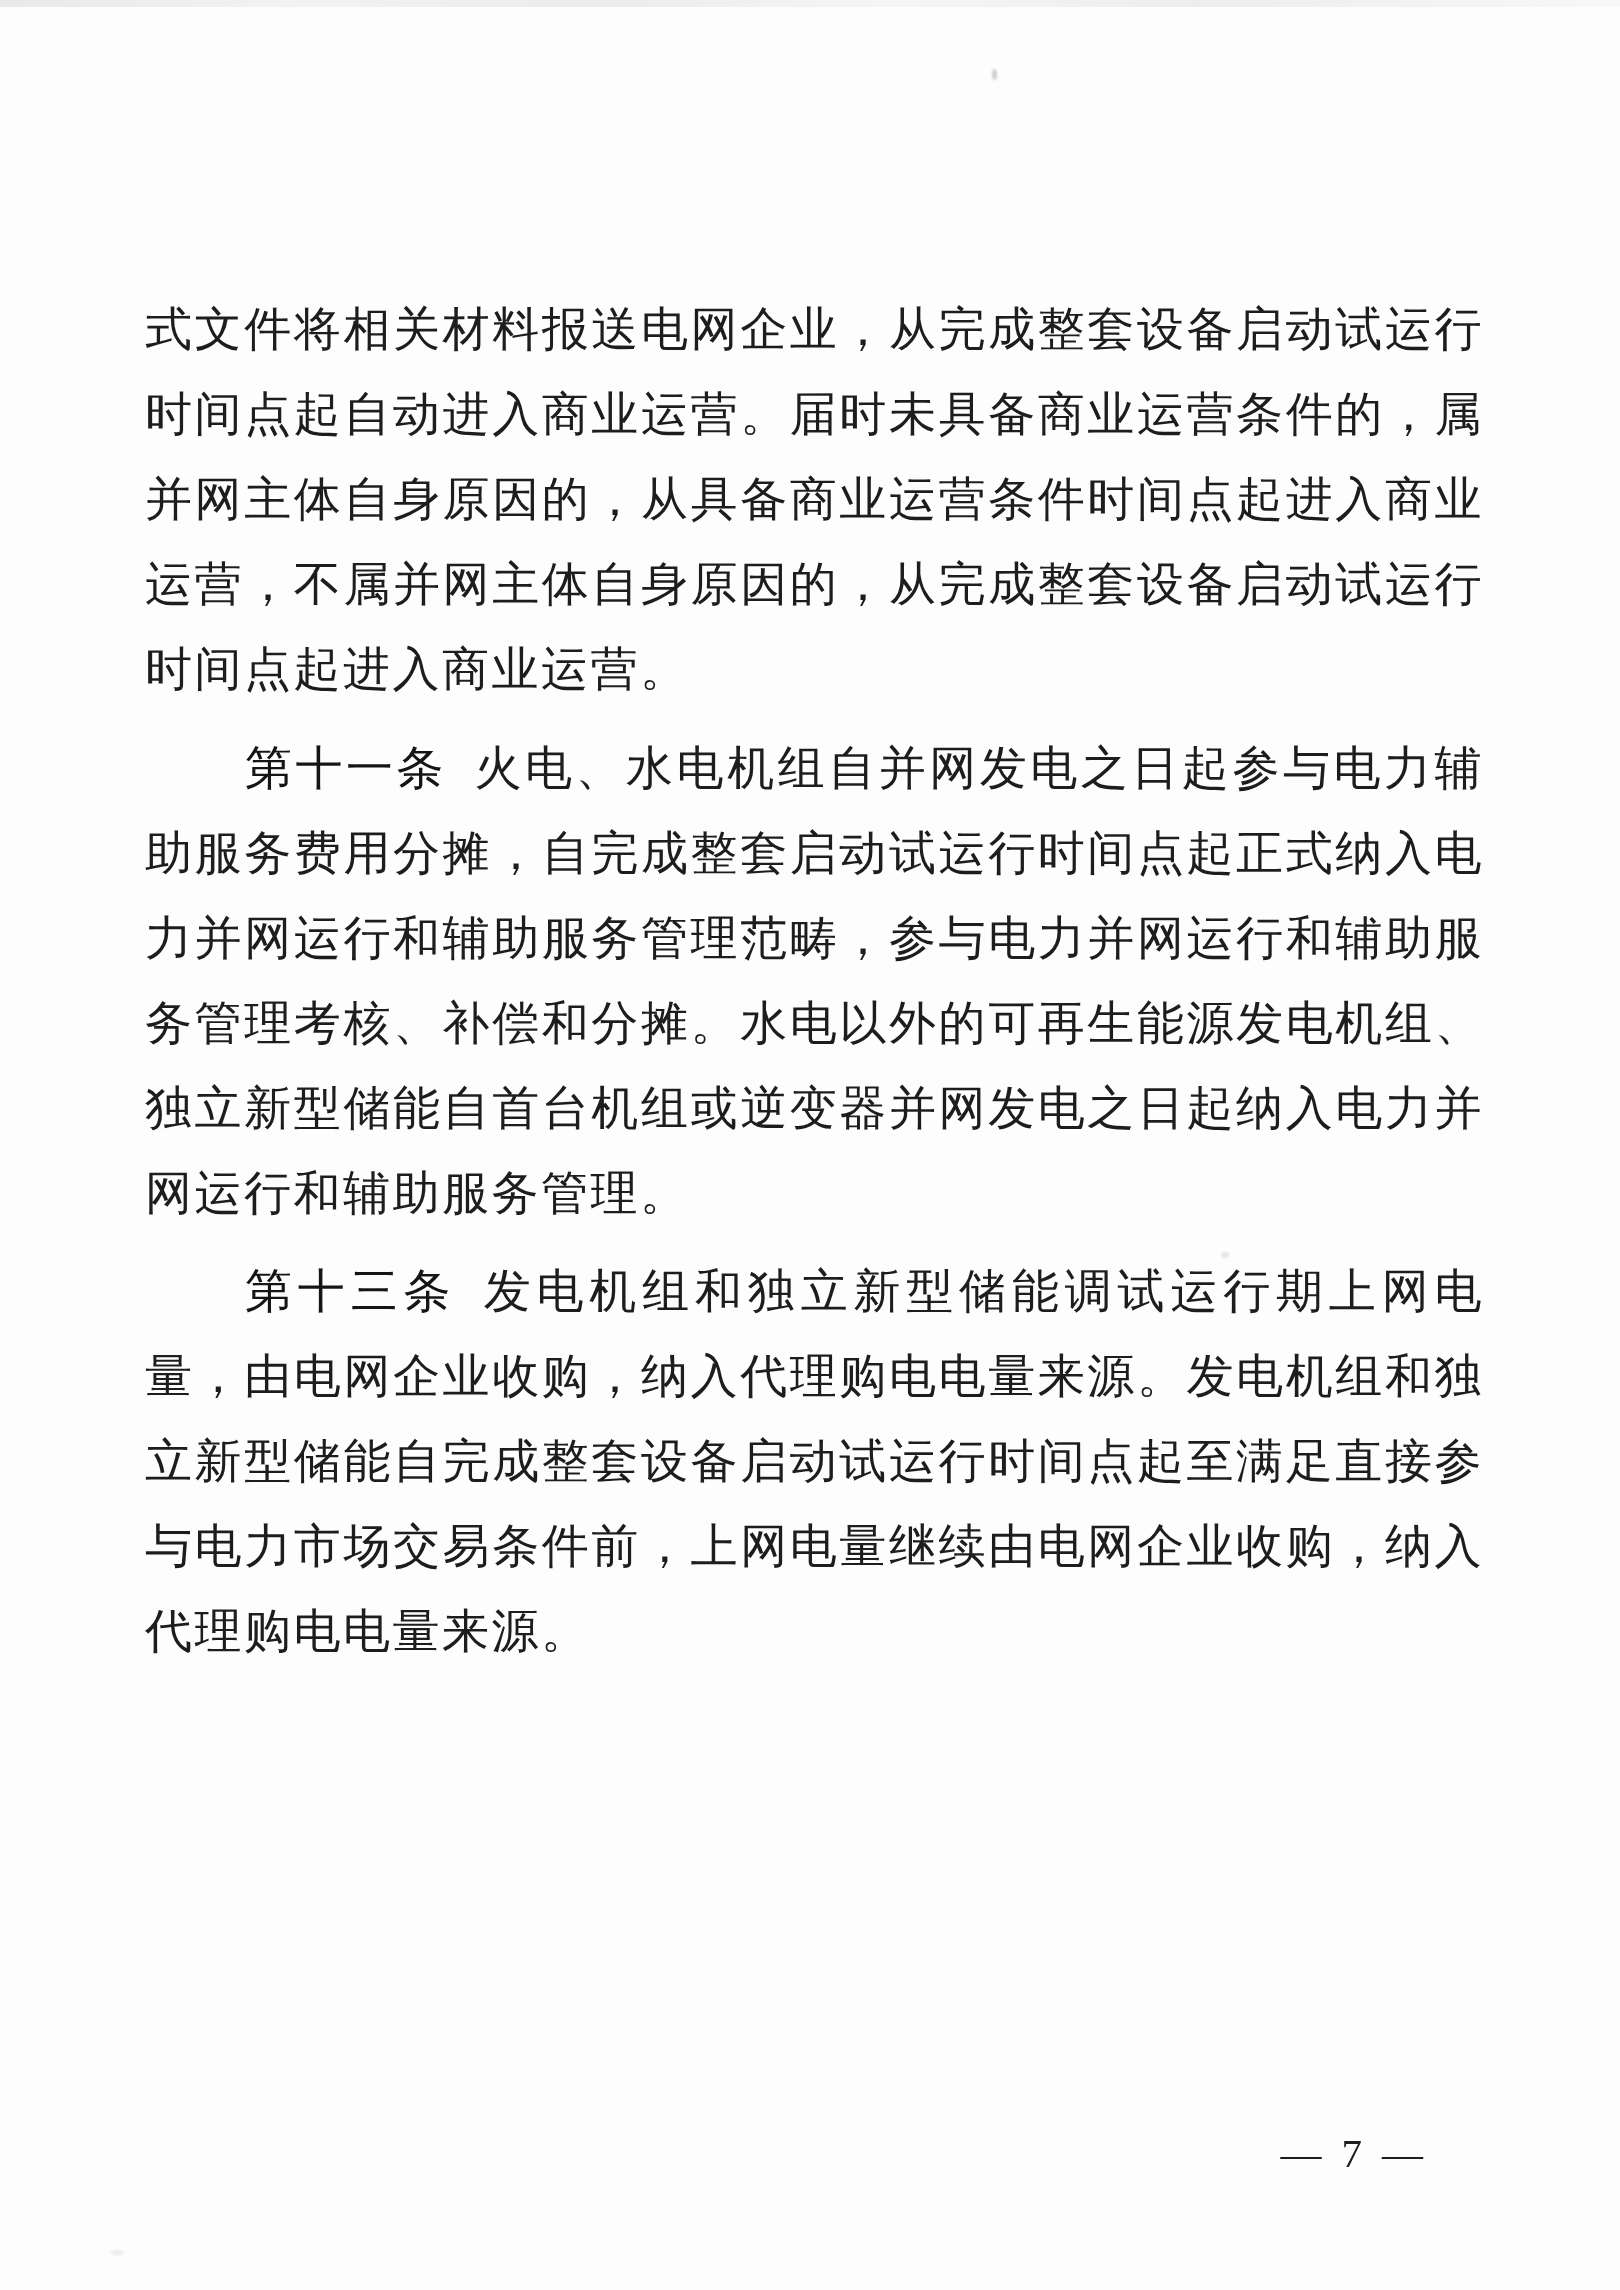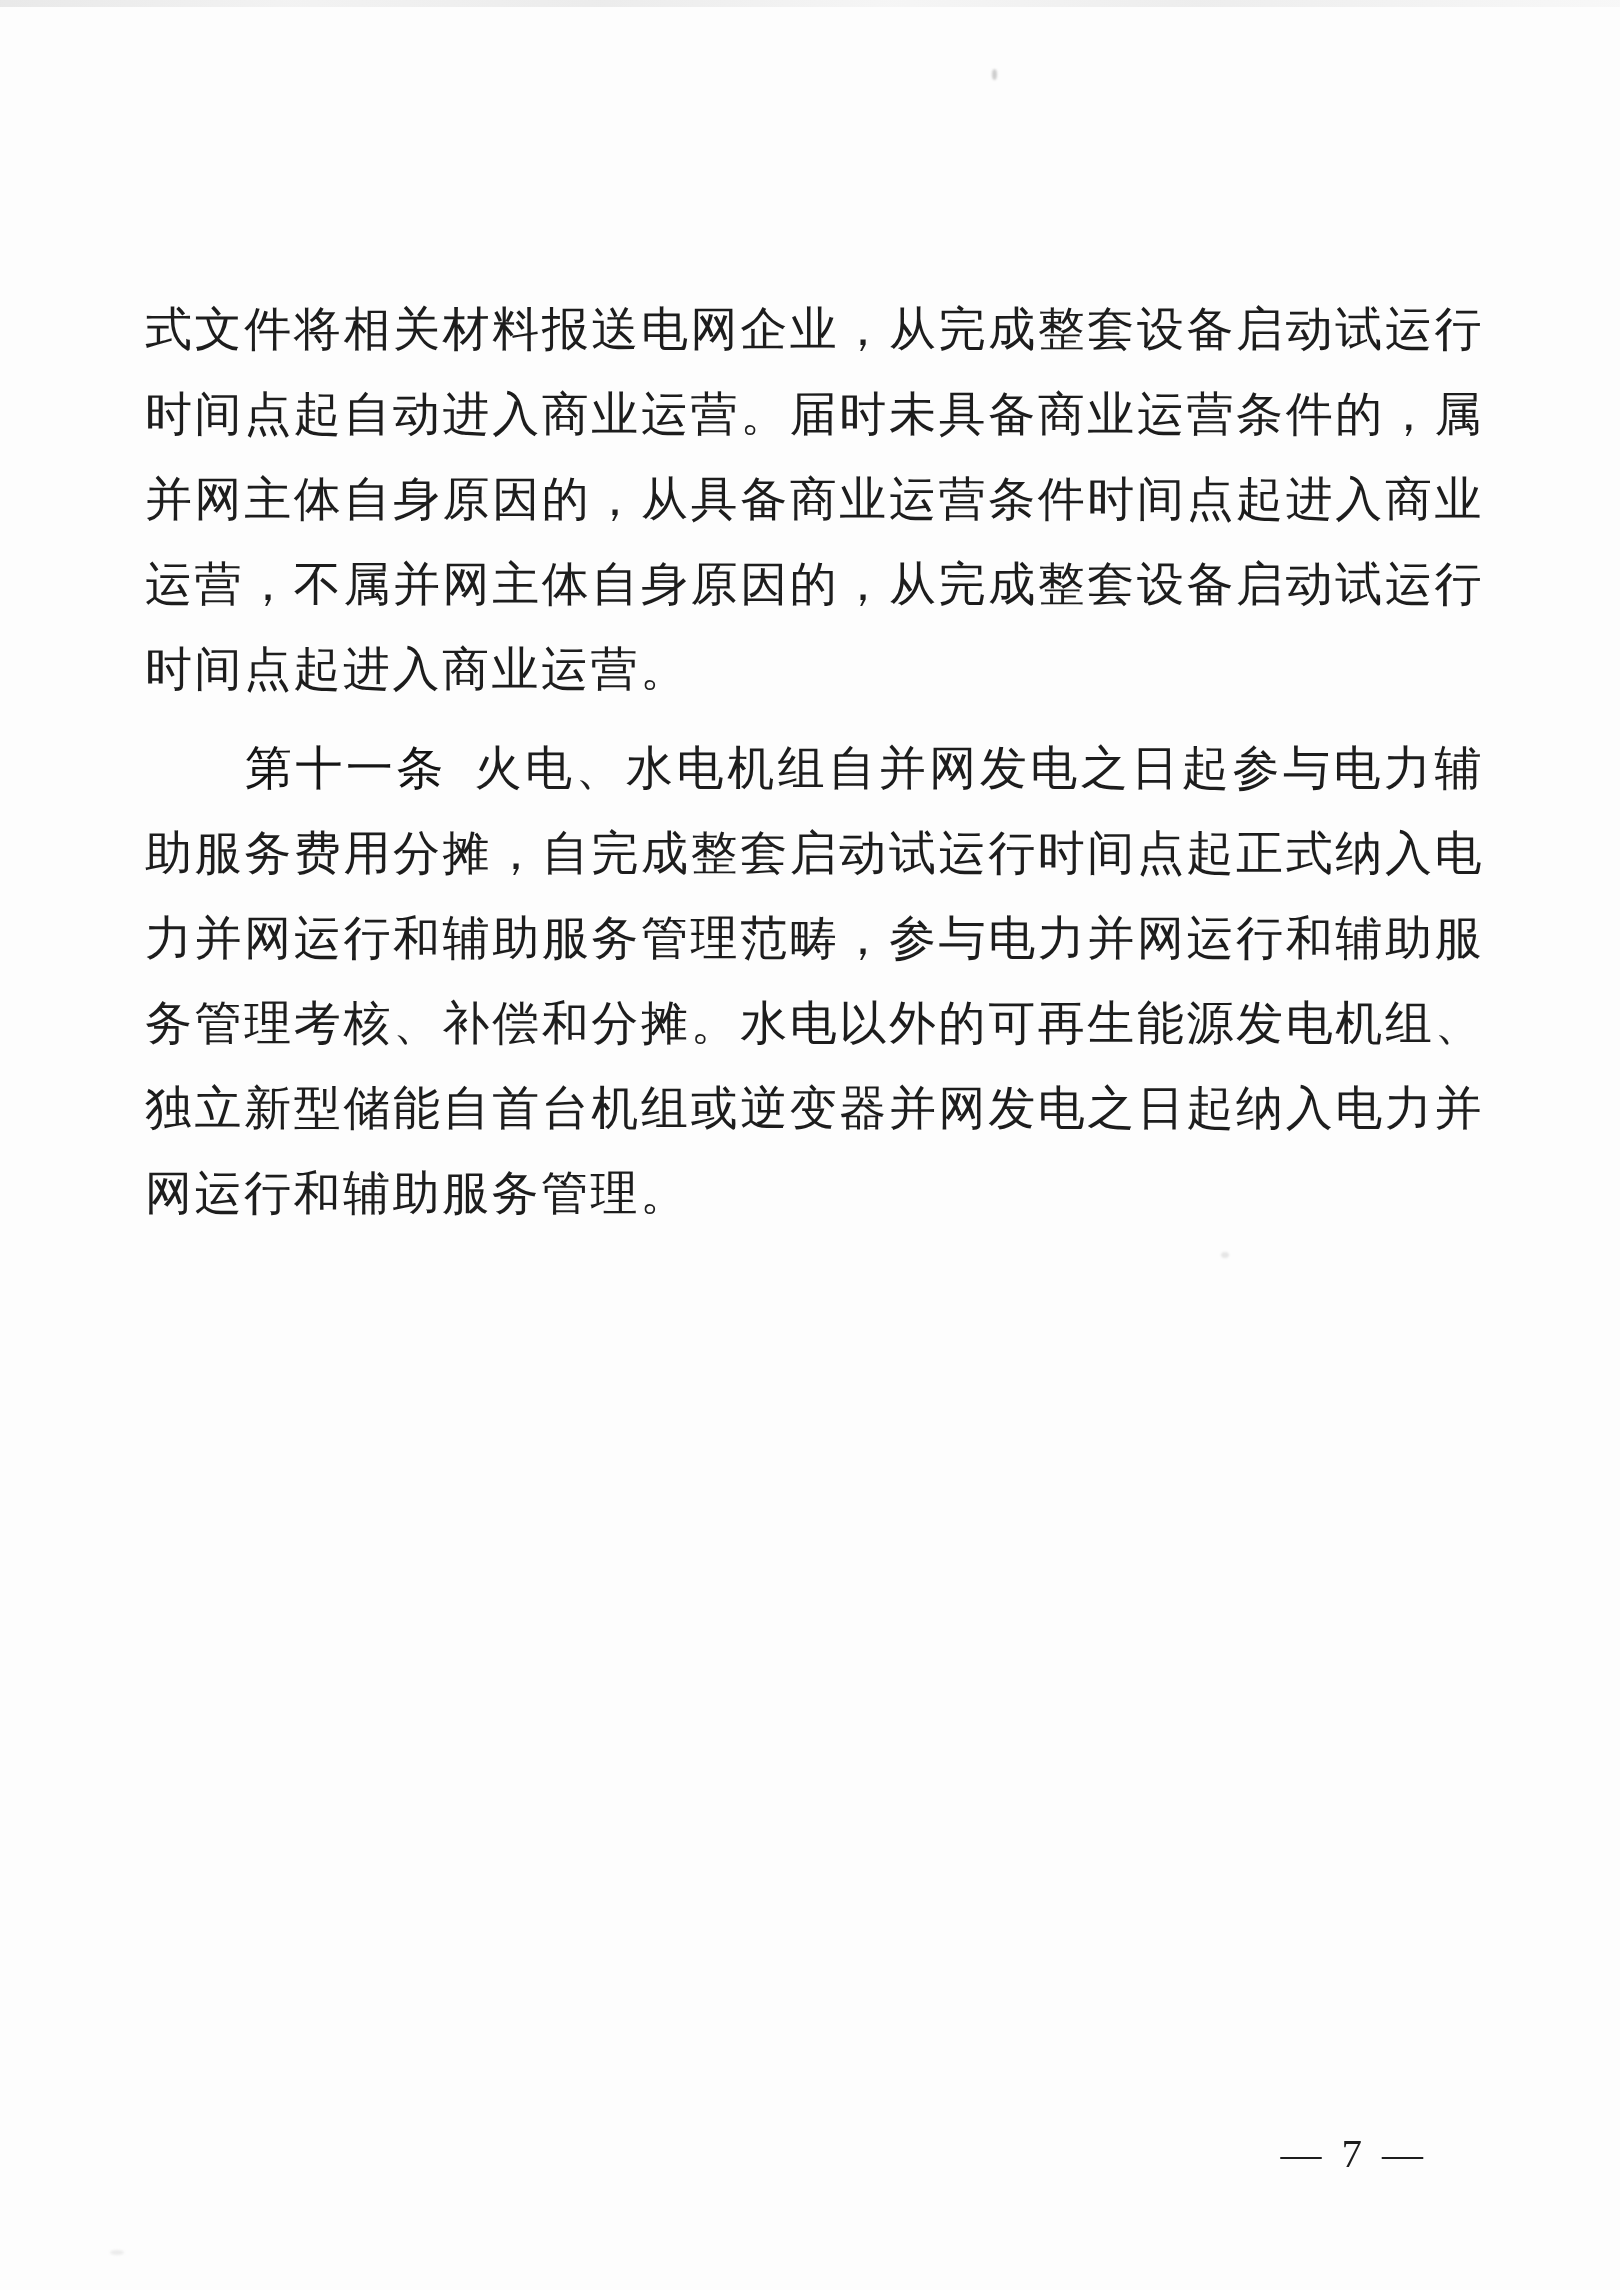--- a/index.html
+++ b/index.html
@@ -76,19 +76,20 @@
   <div class="speck s3"></div>
 
   <div class="content">
 
     <p class="para"><span>式文件将相关材料报送电网企业，从完成整套设备启动试运行时间点起自动进入商业运营。届时未具备商业运营条件的，属并网主体自身原因的，从具备商业运营条件时间点起进入商业运营，不属并网主体自身原因的，从完成整套设备启动试运行时间点起进入商业运营。</span></p>
 
     <p class="para indent"><span class="lead">第十一条</span><span>火电、水电机组自并网发电之日起参与电力辅助服务费用分摊，自完成整套启动试运行时间点起正式纳入电力并网运行和辅助服务管理范畴，参与电力并网运行和辅助服务管理考核、补偿和分摊。水电以外的可再生能源发电机组、独立新型储能自首台机组或逆变器并网发电之日起纳入电力并网运行和辅助服务管理。</span></p>
 
 
 
+    <p class="para indent"><span class="lead">第十三条</span><span>发电机组和独立新型储能调试运行期上网电量，由电网企业收购，纳入代理购电电量来源。发电机组和独立新型储能自完成整套设备启动试运行时间点起至满足直接参与电力市场交易条件前，上网电量继续由电网企业收购，纳入代理购电电量来源。</span></p>
 
   </div>
 
   <div class="page-number">— 7 —</div>
 
 </div>
 
 
 </body></html>

